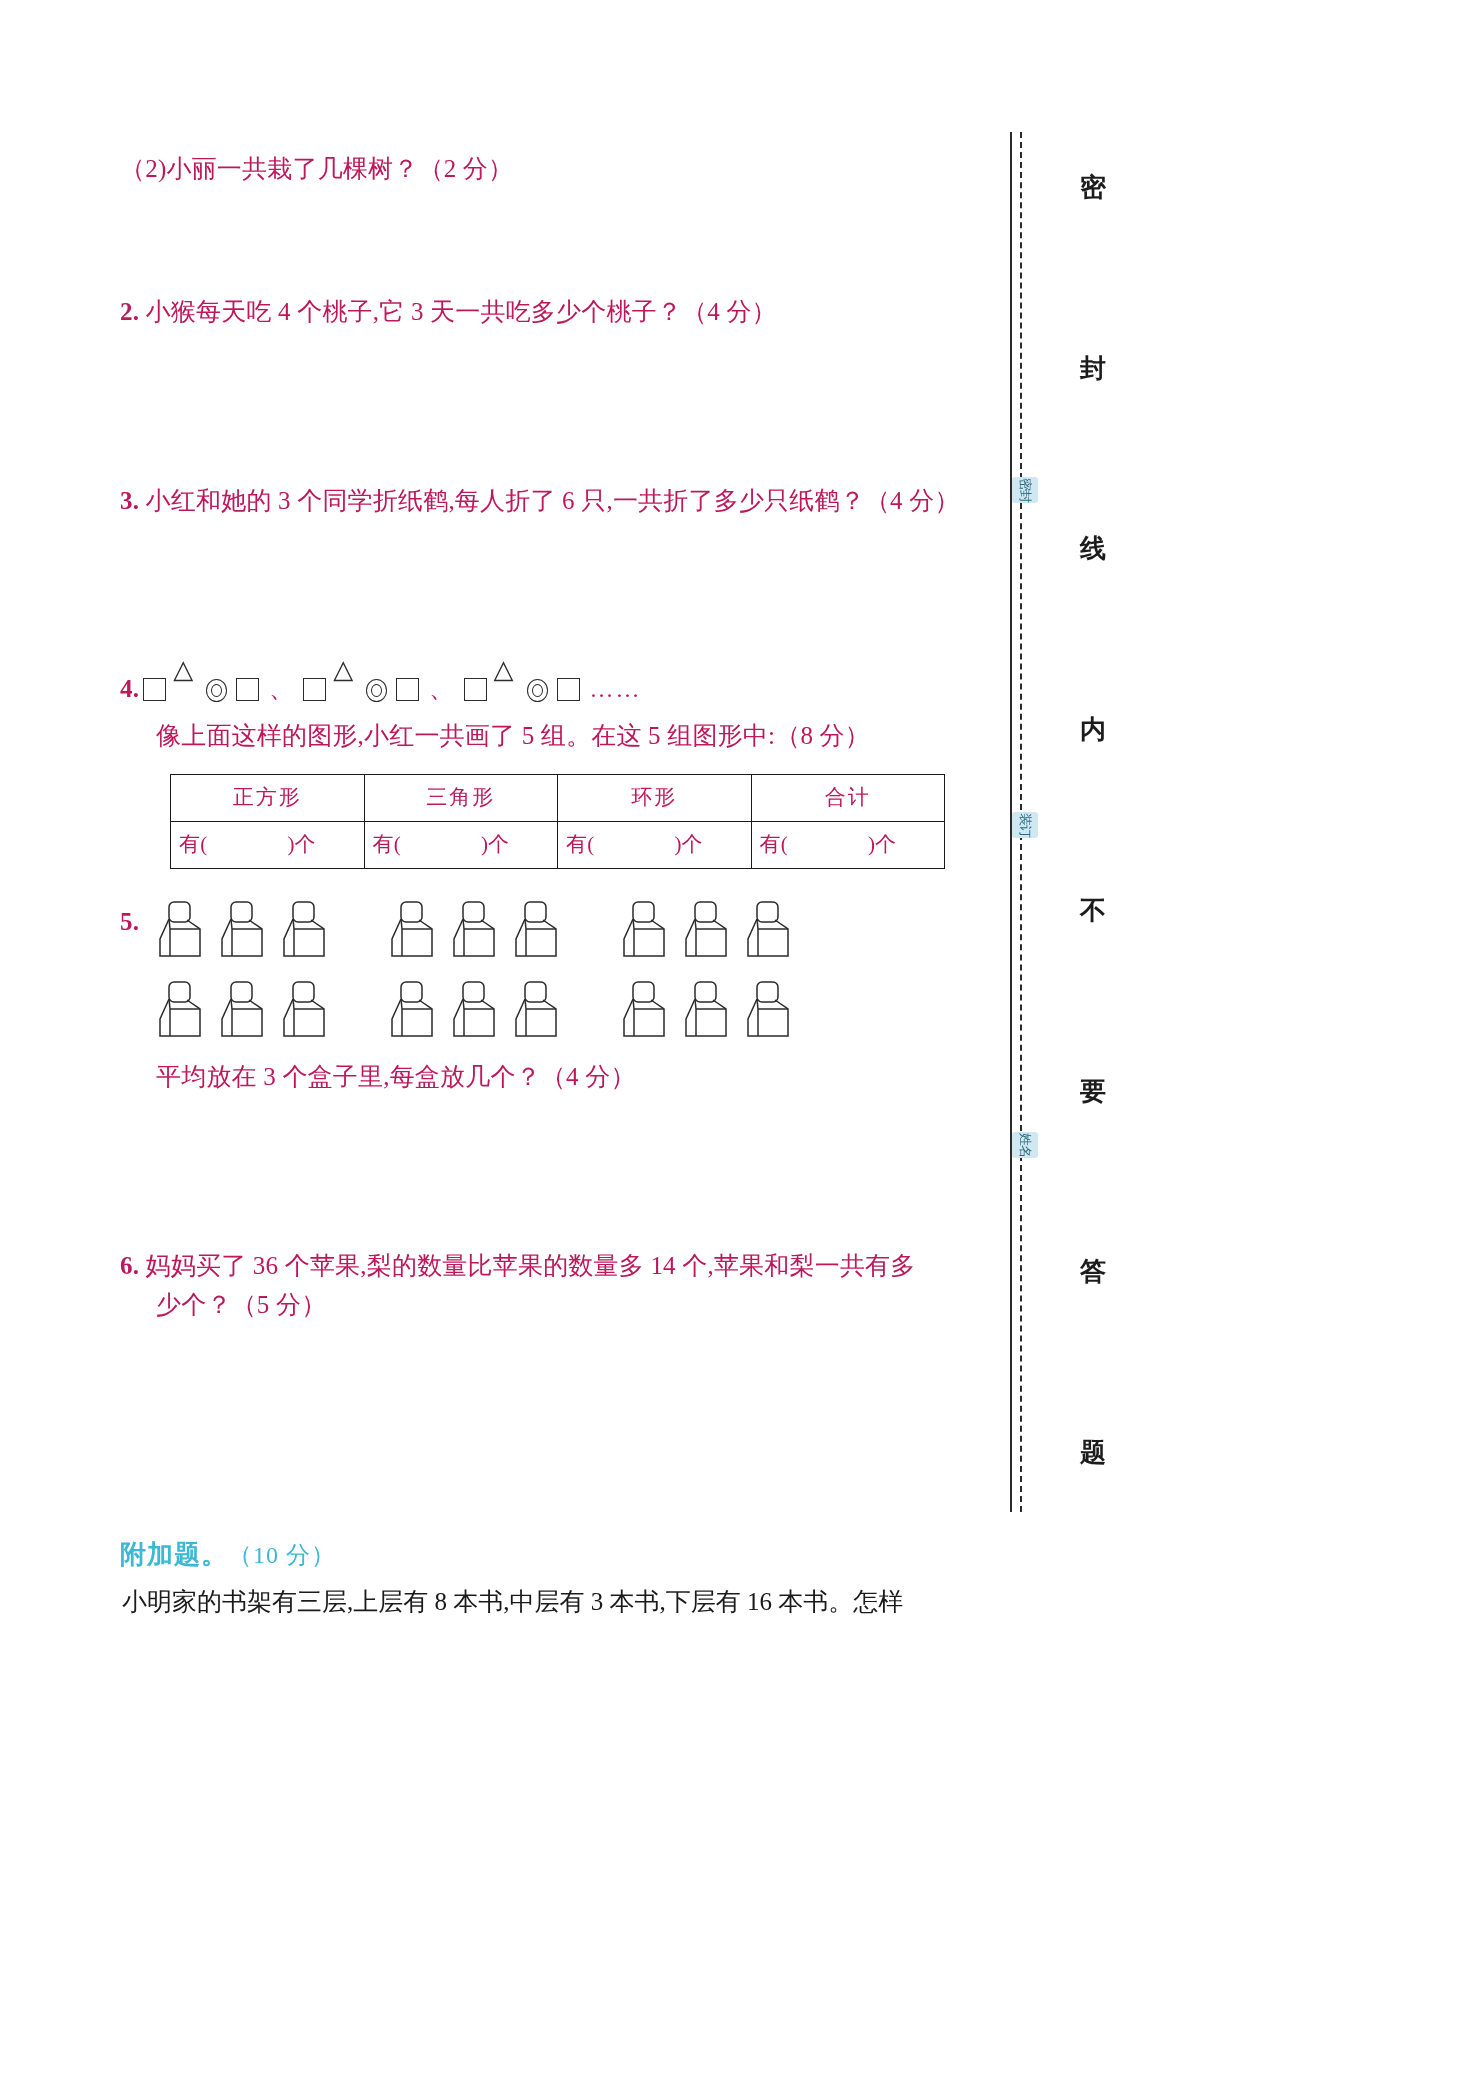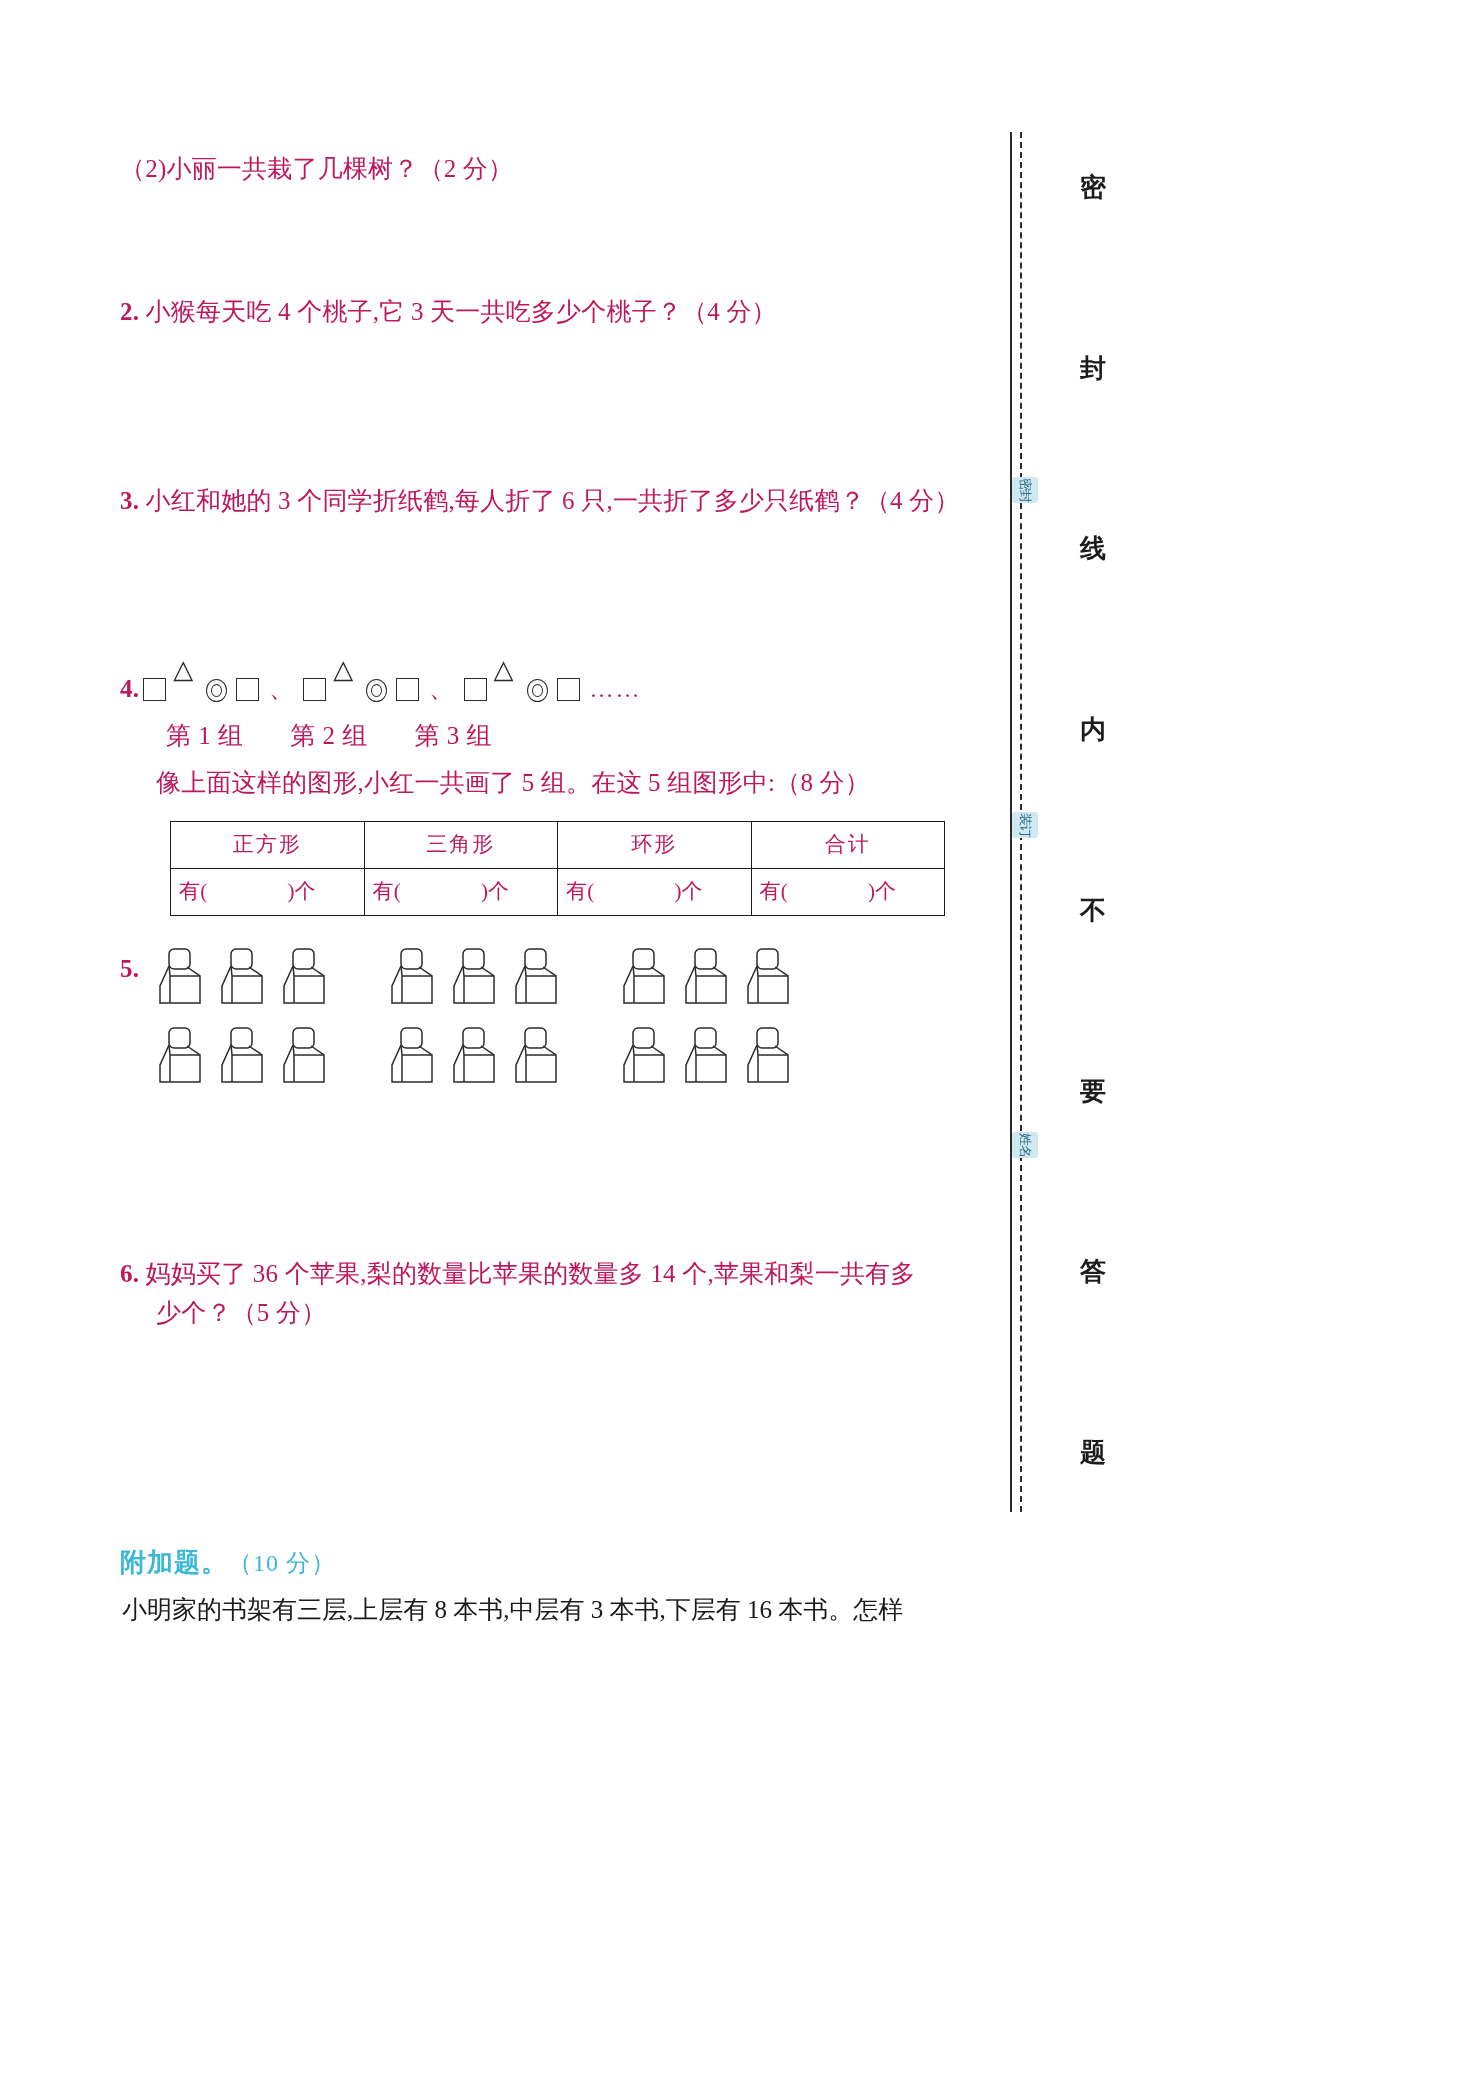--- a/index.html
+++ b/index.html
@@ -285,25 +285,20 @@
         <span class="sep">、</span>
         <span class="shape-seq">
           <span class="sq"></span>
           <span class="tri"></span>
           <span class="ring"></span>
           <span class="sq"></span>
         </span>
         <span class="dots">……</span>
       </div>
 
-      <div class="group-labels">
-        <span>第 1 组</span>
-        <span>第 2 组</span>
-        <span>第 3 组</span>
-      </div>
 
       <div class="indent" style="margin-top:8px">像上面这样的图形,小红一共画了 5 组。在这 5 组图形中:（8 分）</div>
 
       <table class="tbl">
         <tbody>
             <tr>
           <td class="head">正方形</td>
           <td class="head">三角形</td>
           <td class="head">环形</td>
           <td class="head">合计</td>
@@ -498,20 +493,21 @@
                   <path d="M13 20 L4 40 L4 57 L44 57 L44 30 L31 21" fill="none" stroke="#2b2b2b" stroke-width="1.5"></path>
                   <path d="M14 30 L44 30" stroke="#2b2b2b" stroke-width="1.5" fill="none"></path>
                   <path d="M14 30 L14 57" stroke="#2b2b2b" stroke-width="1.5" fill="none"></path>
                   <path d="M13 20 L14 30" stroke="#2b2b2b" stroke-width="1.5" fill="none"></path>
                 </svg>
             </span>
           </div>
         </div>
       </div>
 
+      <div class="indent" style="margin-top:6px">平均放在 3 个盒子里,每盒放几个？（4 分）</div>
     </div>
 
     <div class="spacer-xl"></div>
 
     <div class="q">
       <div>
         <span class="q-num">6.</span>
         <span>妈妈买了 36 个苹果,梨的数量比苹果的数量多 14 个,苹果和梨一共有多</span>
       </div>
       <div class="indent">少个？（5 分）</div>

